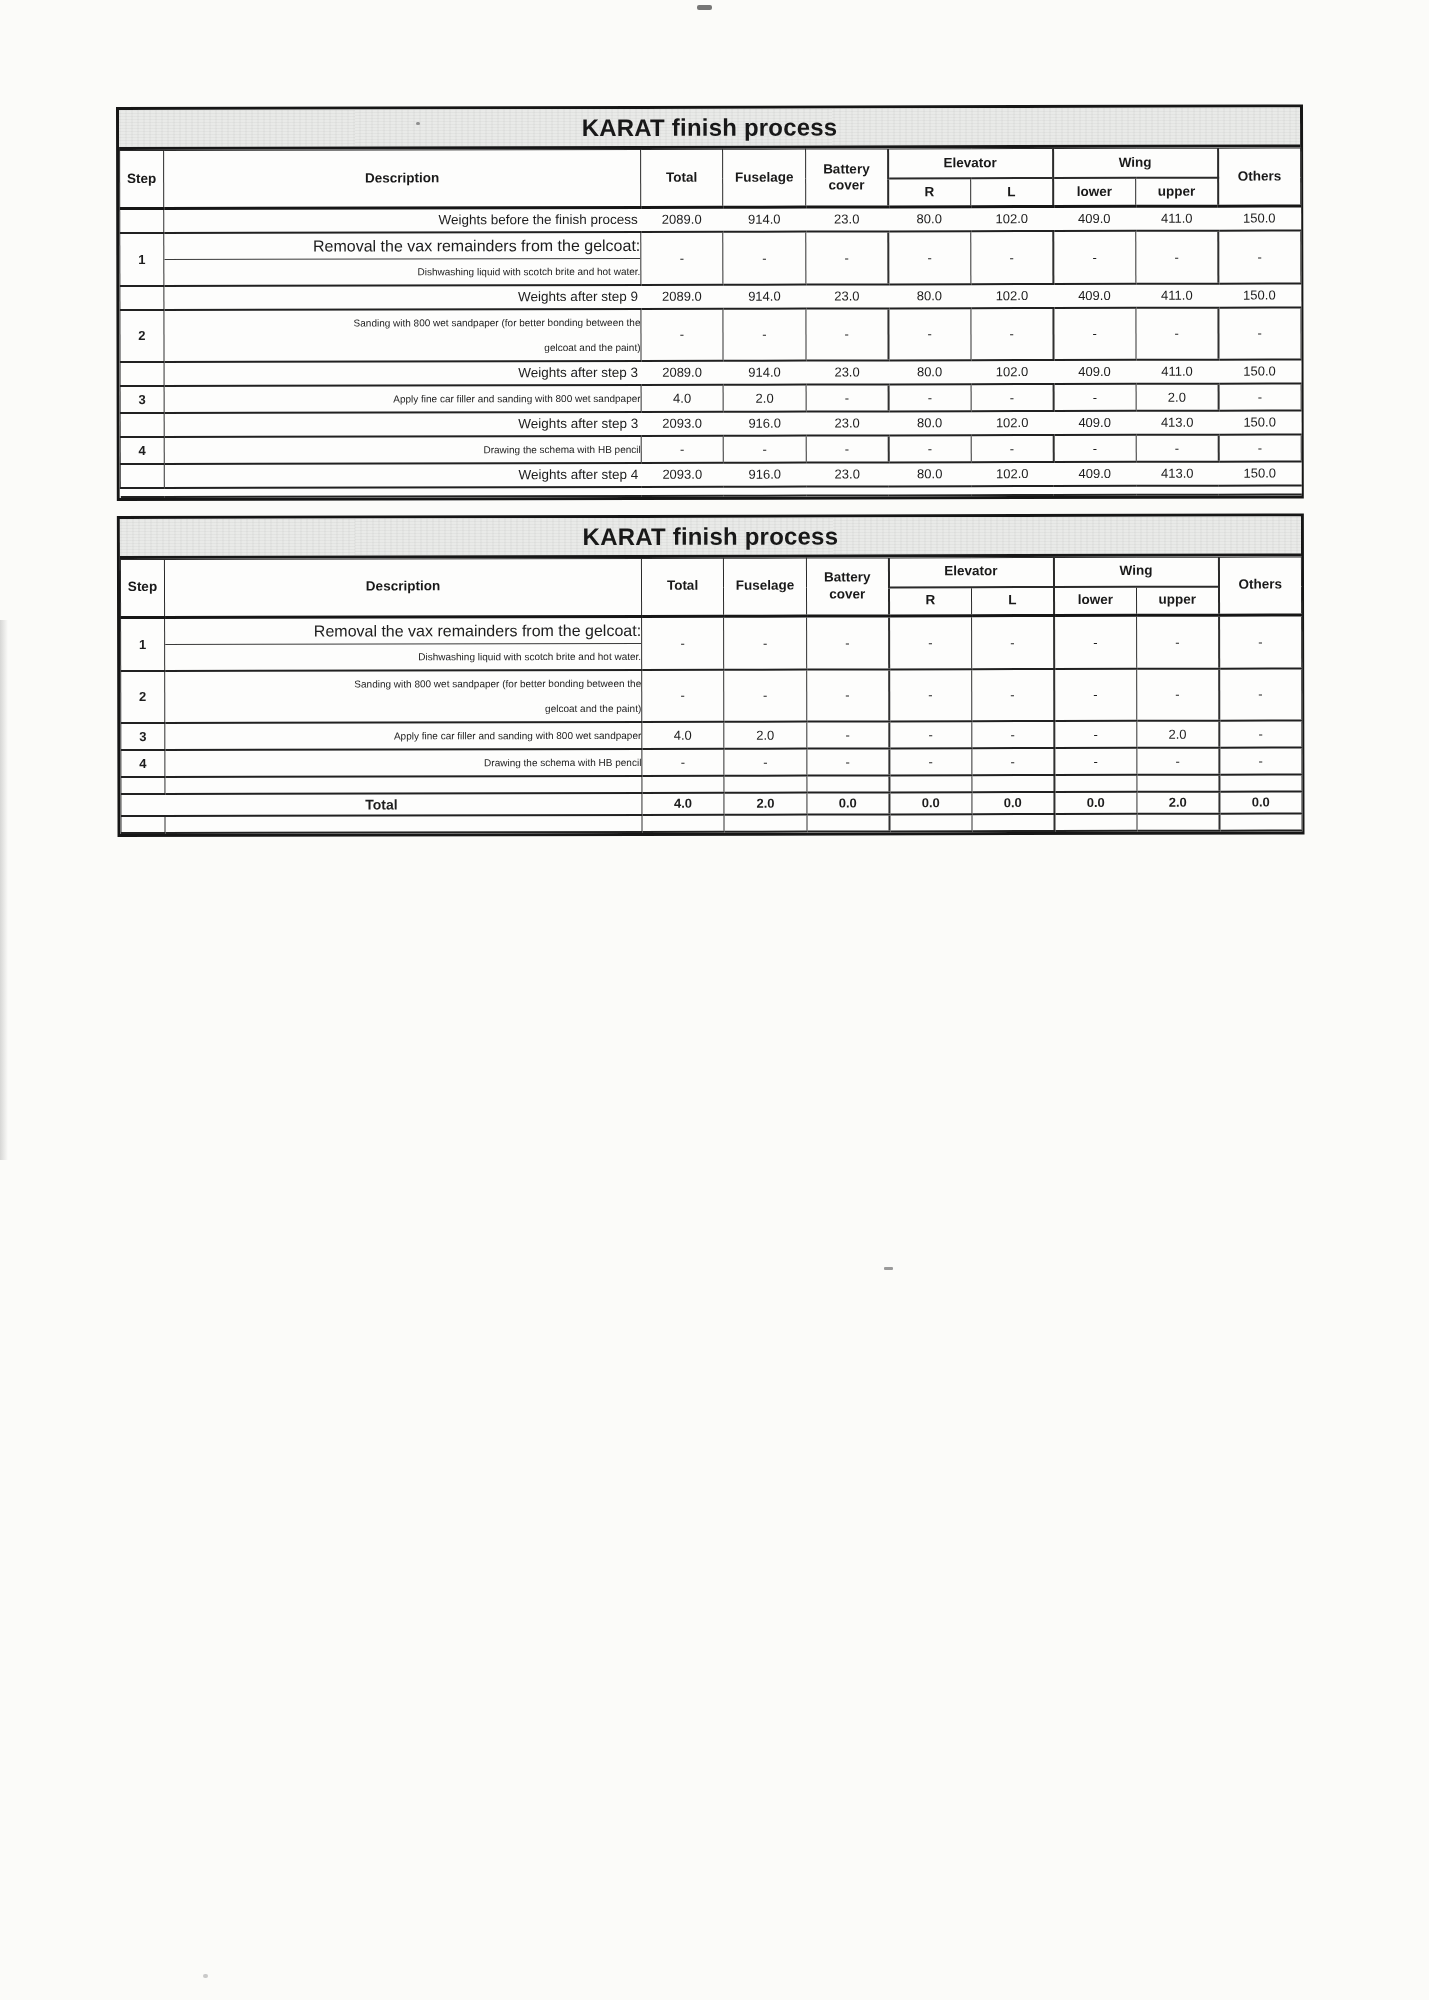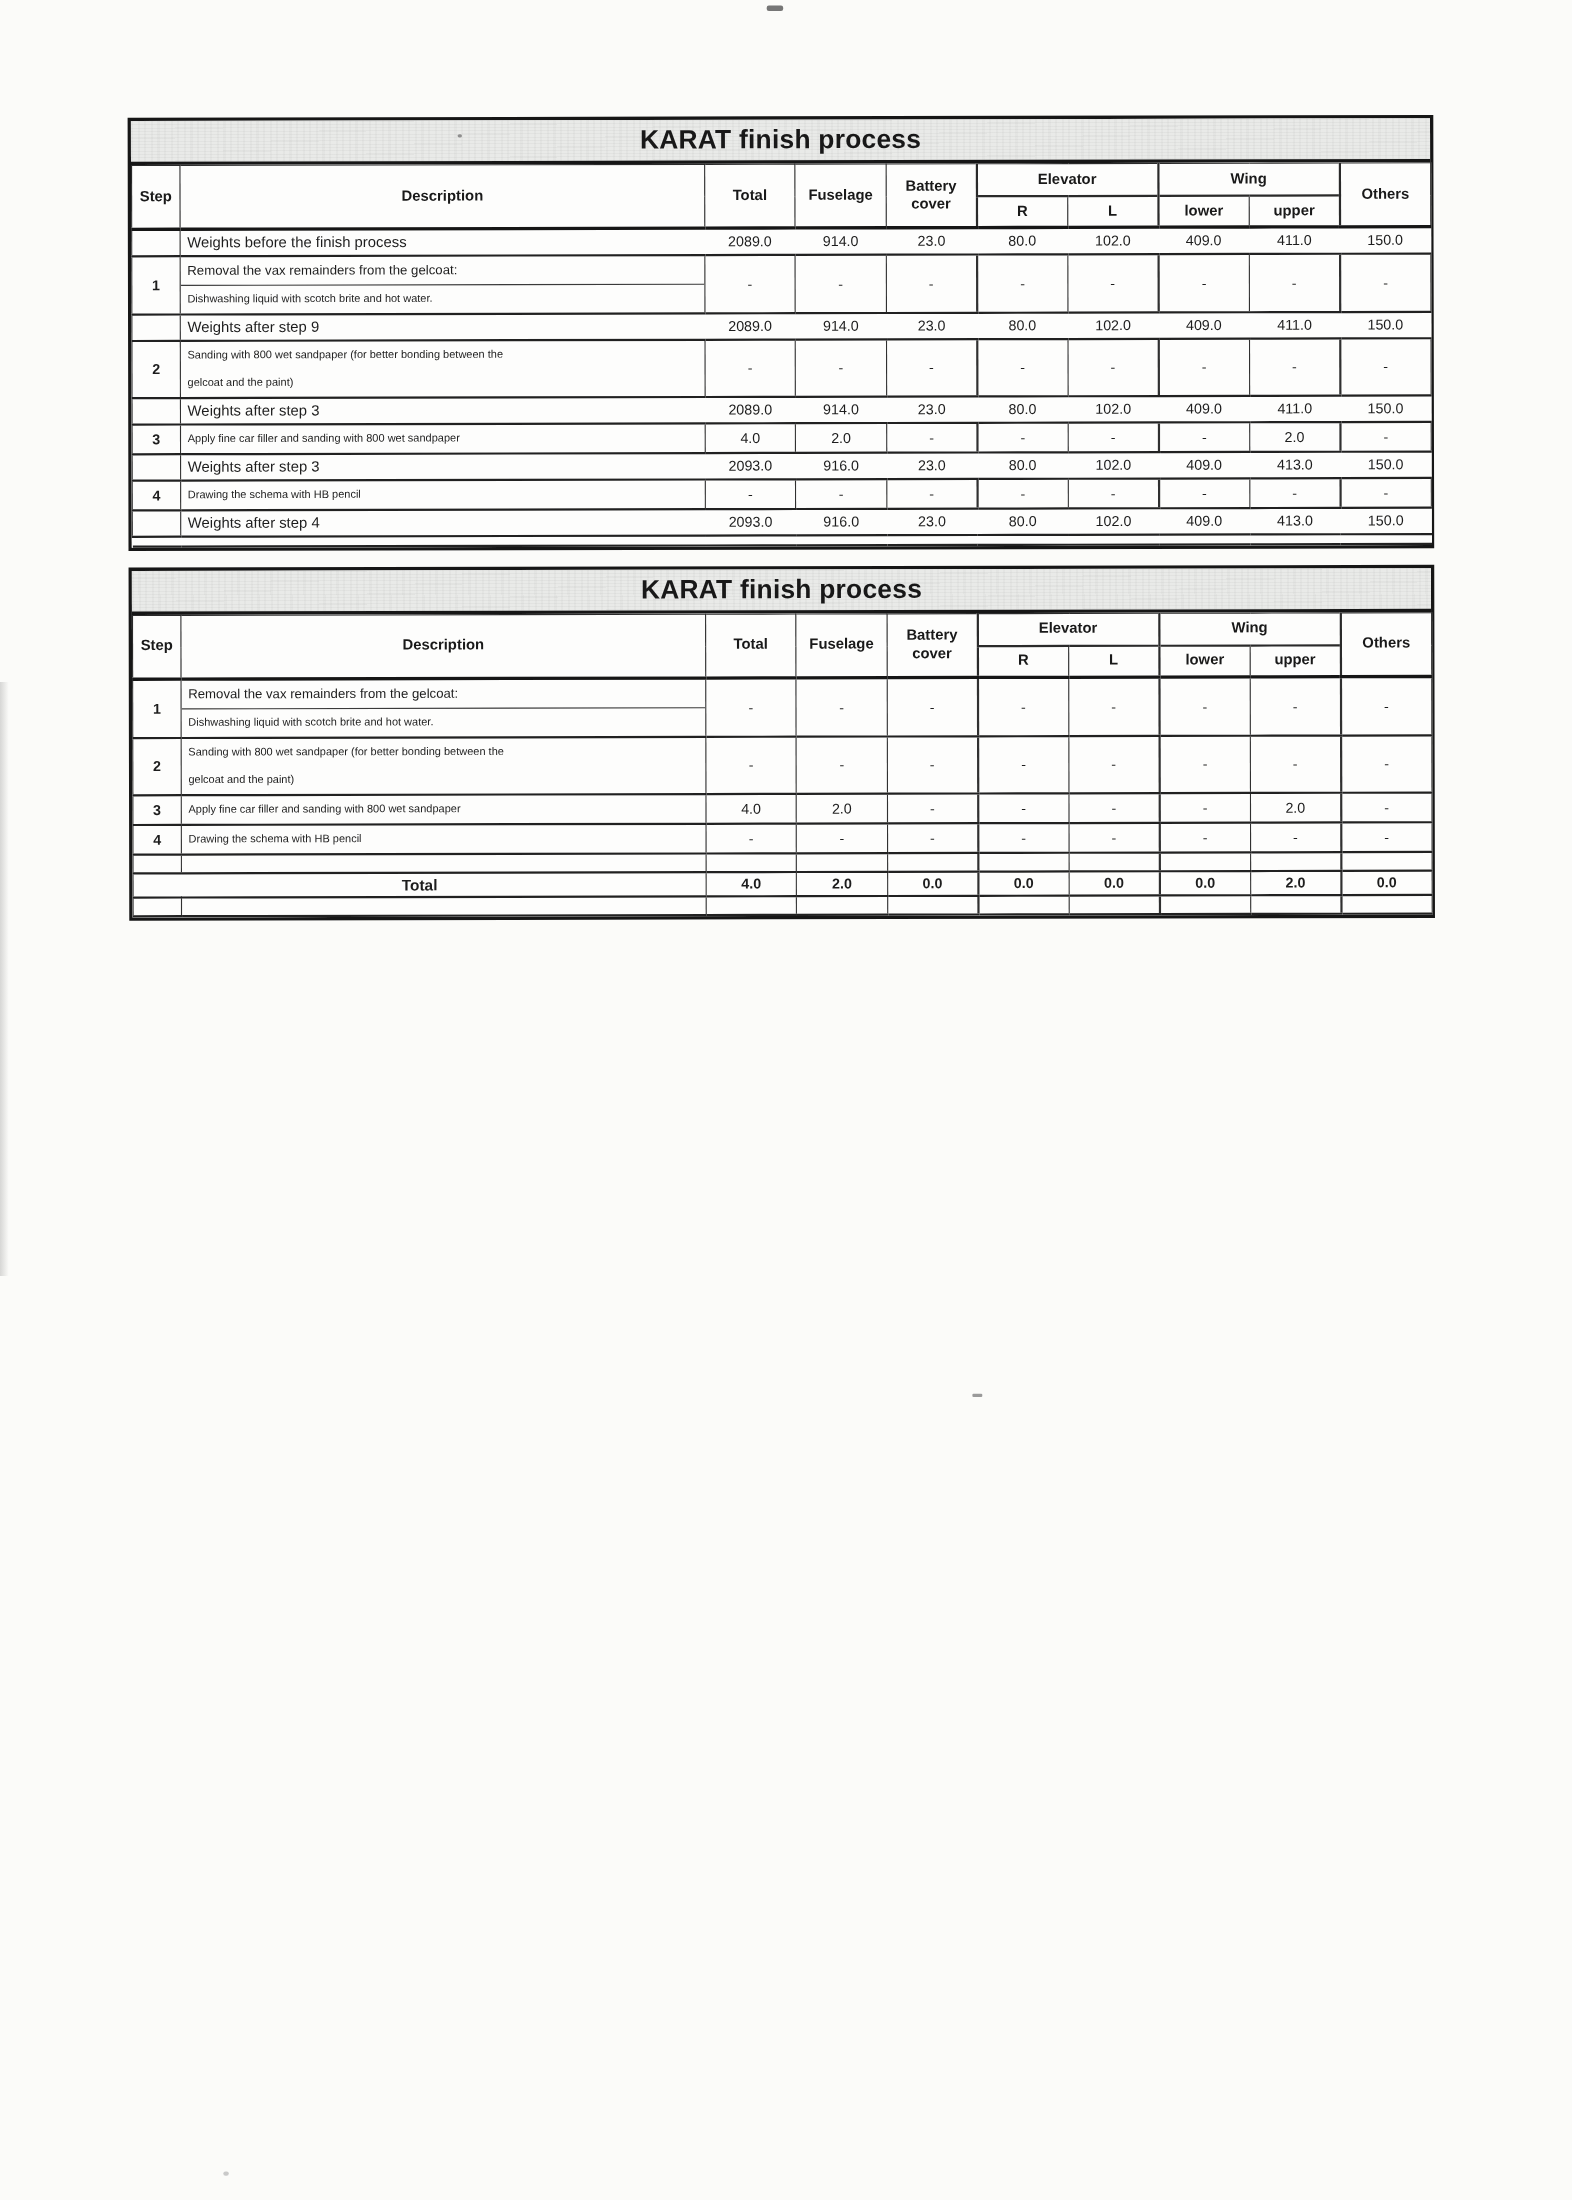--- a/index.html
+++ b/index.html
@@ -50,35 +50,35 @@
   thead th.hb2{border-bottom-width:1px;margin-top:24px;}
   th.gbl, td.gbl{border-left-width:2px;}
 
   tbody td{
     border:1px solid #303030;
     border-top:2px solid #212121;
     border-bottom:2px solid #212121;
     font-size:13px;
   }
   td.step{text-align:center;font-weight:bold;font-size:13px;}
-  td.desc{text-align:left;padding-left:6px;font-size:13.5px;}
+  td.desc{text-align:right;padding-left:6px;font-size:13.5px;}
   td.num{text-align:center;}
   td.nb{border-left:none !important;border-right:none !important;}
   td.nbr{border-right:none !important;}
 
   tr.r-weights{height:24px;}
   tr.r-sgl{height:23px;}
   tr.r-dbl{height:50px;}
   tr.r-empty{height:17px;}
   tr.r-total{height:22px;}
   tr.r-spacer{height:9px;}
 
   td.p0{padding:0;}
   .dline{height:25px;line-height:25px;padding-left:6px;white-space:nowrap;overflow:hidden;font-size:10px;}
-  .dline.line-lg{font-size:12px;}
+  .dline.line-lg{font-size:16px;}
   .dline.divline{border-bottom:1.5px solid #3a3a3a;}
 
   tr.r-total td{font-weight:bold;}
   td.total-label{text-align:center;font-size:14px;font-weight:bold;}
 
   
   .artifact{position:absolute;}
   .edge-strip{left:0;top:620px;width:8px;height:540px;
     background:linear-gradient(90deg, rgba(130,130,130,0.30), rgba(130,130,130,0));}
   .speck-top{left:697px;top:5px;width:15px;height:5px;background:#4a4a4a;border-radius:2px;opacity:0.75;}

